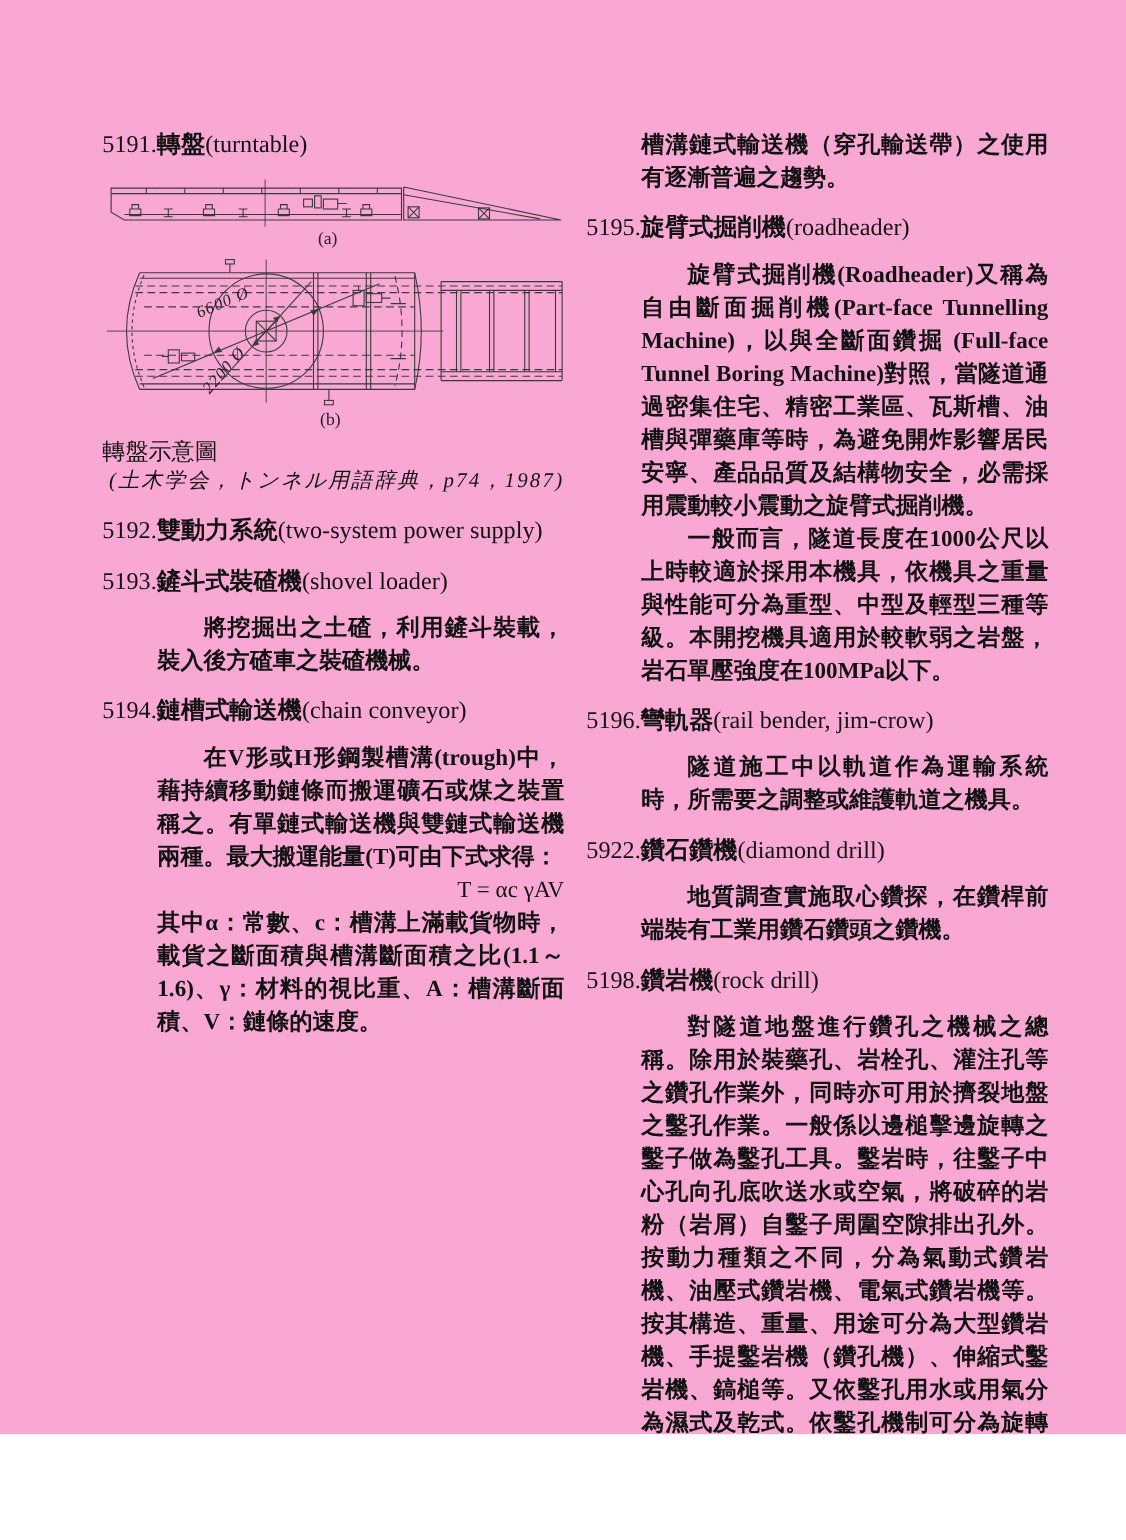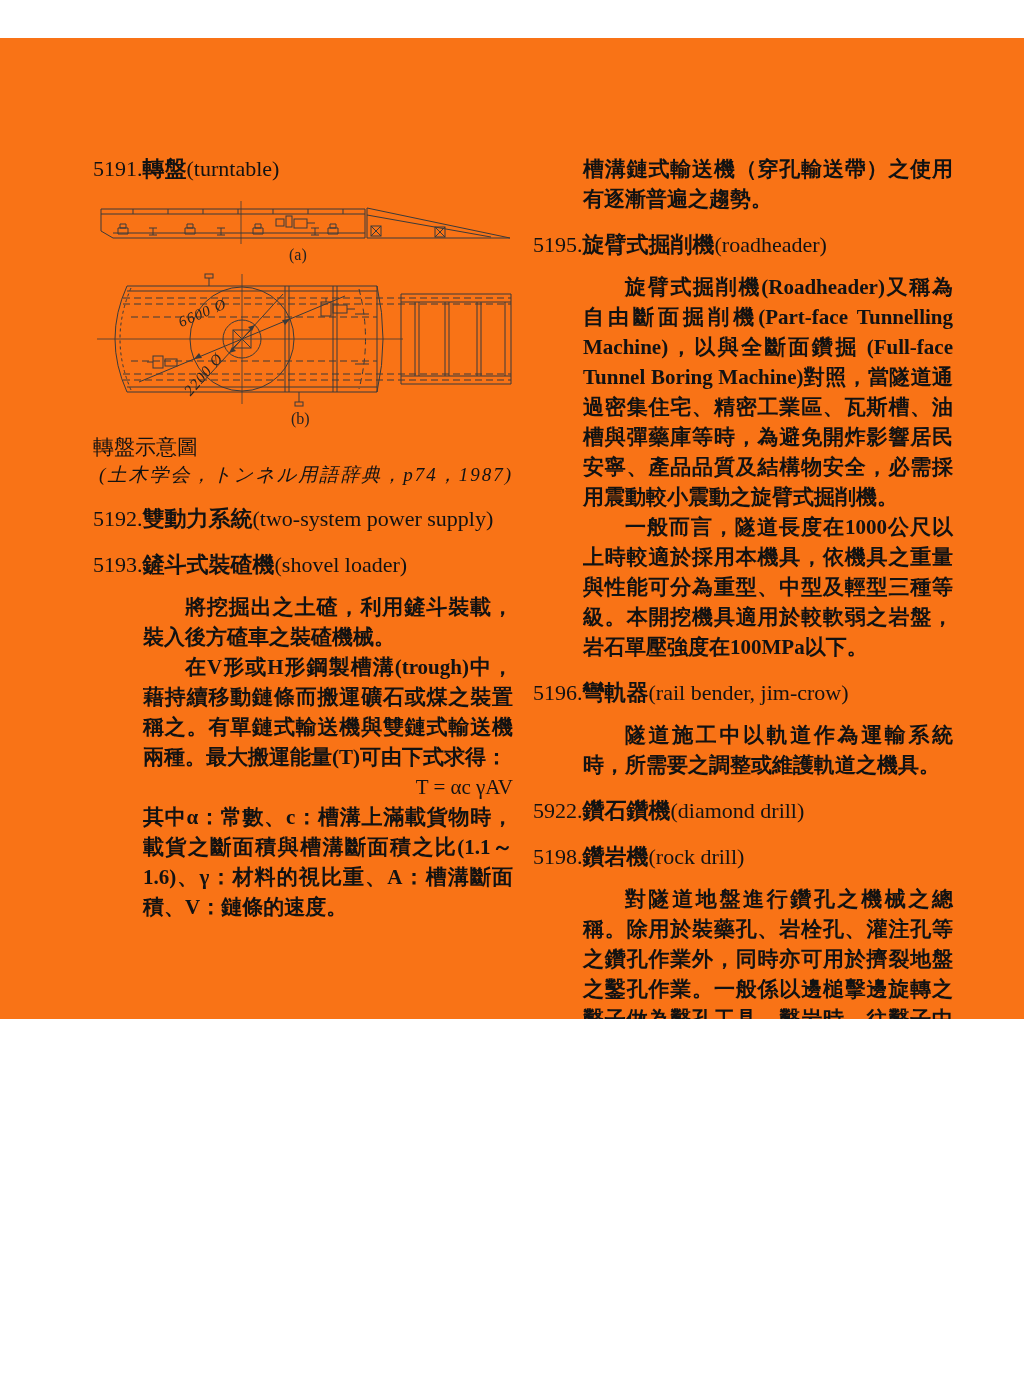--- a/index.html
+++ b/index.html
@@ -1,23 +1,22 @@
 <!DOCTYPE html>
 <html><head>
 <meta charset="utf-8">
 <style>
   html,body{margin:0;padding:0;background:#ffffff;}
   .page{
     position:relative;
-    width:1024px;height:981px;
-    background:#f97316;
+    width:1024px;height:1304px;
+    background:#f9a8d4;
     color:#121212;
     font-family:"Liberation Serif", serif;
     overflow:hidden;
-    margin-top:38px;
   }
   .columns{
     position:absolute;
     top:116px;left:93px;
     display:flex;
     gap:20px;
   }
   .col{width:420px;}
   .col > :first-child{margin-top:0;}
   .heading{
@@ -171,38 +170,40 @@
         </svg>
         <div class="fig-caption">轉盤示意圖</div>
         <div class="fig-source">(土木学会，トンネル用語辞典，p74，1987)</div>
       </div>
 
       <div class="heading"><span>5192.</span><span class="term">雙動力系統</span><span>(two-system power supply)</span></div>
 
       <div class="heading"><span>5193.</span><span class="term">鏟斗式裝碴機</span><span>(shovel loader)</span></div>
       <p class="para indent">將挖掘出之土碴，利用鏟斗裝載，裝入後方碴車之裝碴機械。</p>
 
+      <div class="heading"><span>5194.</span><span class="term">鏈槽式輸送機</span><span>(chain conveyor)</span></div>
       <p class="para indent">在V形或H形鋼製槽溝(trough)中，藉持續移動鏈條而搬運礦石或煤之裝置稱之。有單鏈式輸送機與雙鏈式輸送機兩種。最大搬運能量(T)可由下式求得：</p>
       <div class="formula">T = αc γAV</div>
       <p class="para">其中α：常數、c：槽溝上滿載貨物時，載貨之斷面積與槽溝斷面積之比(1.1～1.6)、γ：材料的視比重、A：槽溝斷面積、V：鏈條的速度。</p>
 
     </div>
 
     <div class="col">
 
       <p class="para">槽溝鏈式輸送機（穿孔輸送帶）之使用有逐漸普遍之趨勢。</p>
 
       <div class="heading"><span>5195.</span><span class="term">旋臂式掘削機</span><span>(roadheader)</span></div>
       <p class="para indent">旋臂式掘削機(Roadheader)又稱為自由斷面掘削機(Part-face Tunnelling Machine)，以與全斷面鑽掘 (Full-face Tunnel Boring Machine)對照，當隧道通過密集住宅、精密工業區、瓦斯槽、油槽與彈藥庫等時，為避免開炸影響居民安寧、產品品質及結構物安全，必需採用震動較小震動之旋臂式掘削機。</p>
       <p class="para indent">一般而言，隧道長度在1000公尺以上時較適於採用本機具，依機具之重量與性能可分為重型、中型及輕型三種等級。本開挖機具適用於較軟弱之岩盤，岩石單壓強度在100MPa以下。</p>
 
       <div class="heading"><span>5196.</span><span class="term">彎軌器</span><span>(rail bender, jim-crow)</span></div>
       <p class="para indent">隧道施工中以軌道作為運輸系統時，所需要之調整或維護軌道之機具。</p>
 
       <div class="heading"><span>5922.</span><span class="term">鑽石鑽機</span><span>(diamond drill)</span></div>
+      <p class="para indent">地質調查實施取心鑽探，在鑽桿前端裝有工業用鑽石鑽頭之鑽機。</p>
 
       <div class="heading"><span>5198.</span><span class="term">鑽岩機</span><span>(rock drill)</span></div>
       <p class="para indent">對隧道地盤進行鑽孔之機械之總稱。除用於裝藥孔、岩栓孔、灌注孔等之鑽孔作業外，同時亦可用於擠裂地盤之鑿孔作業。一般係以邊槌擊邊旋轉之鑿子做為鑿孔工具。鑿岩時，往鑿子中心孔向孔底吹送水或空氣，將破碎的岩粉（岩屑）自鑿子周圍空隙排出孔外。按動力種類之不同，分為氣動式鑽岩機、油壓式鑽岩機、電氣式鑽岩機等。按其構造、重量、用途可分為大型鑽岩機、手提鑿岩機（鑽孔機）、伸縮式鑿岩機、鎬槌等。又依鑿孔用水或用氣分為濕式及乾式。依鑿孔機制可分為旋轉式、槌擊式等。近年來有從氣壓式轉移</p>
 
     </div>
   </div>
 
   <div class="pagenum">5-22</div>
 </div>
 

